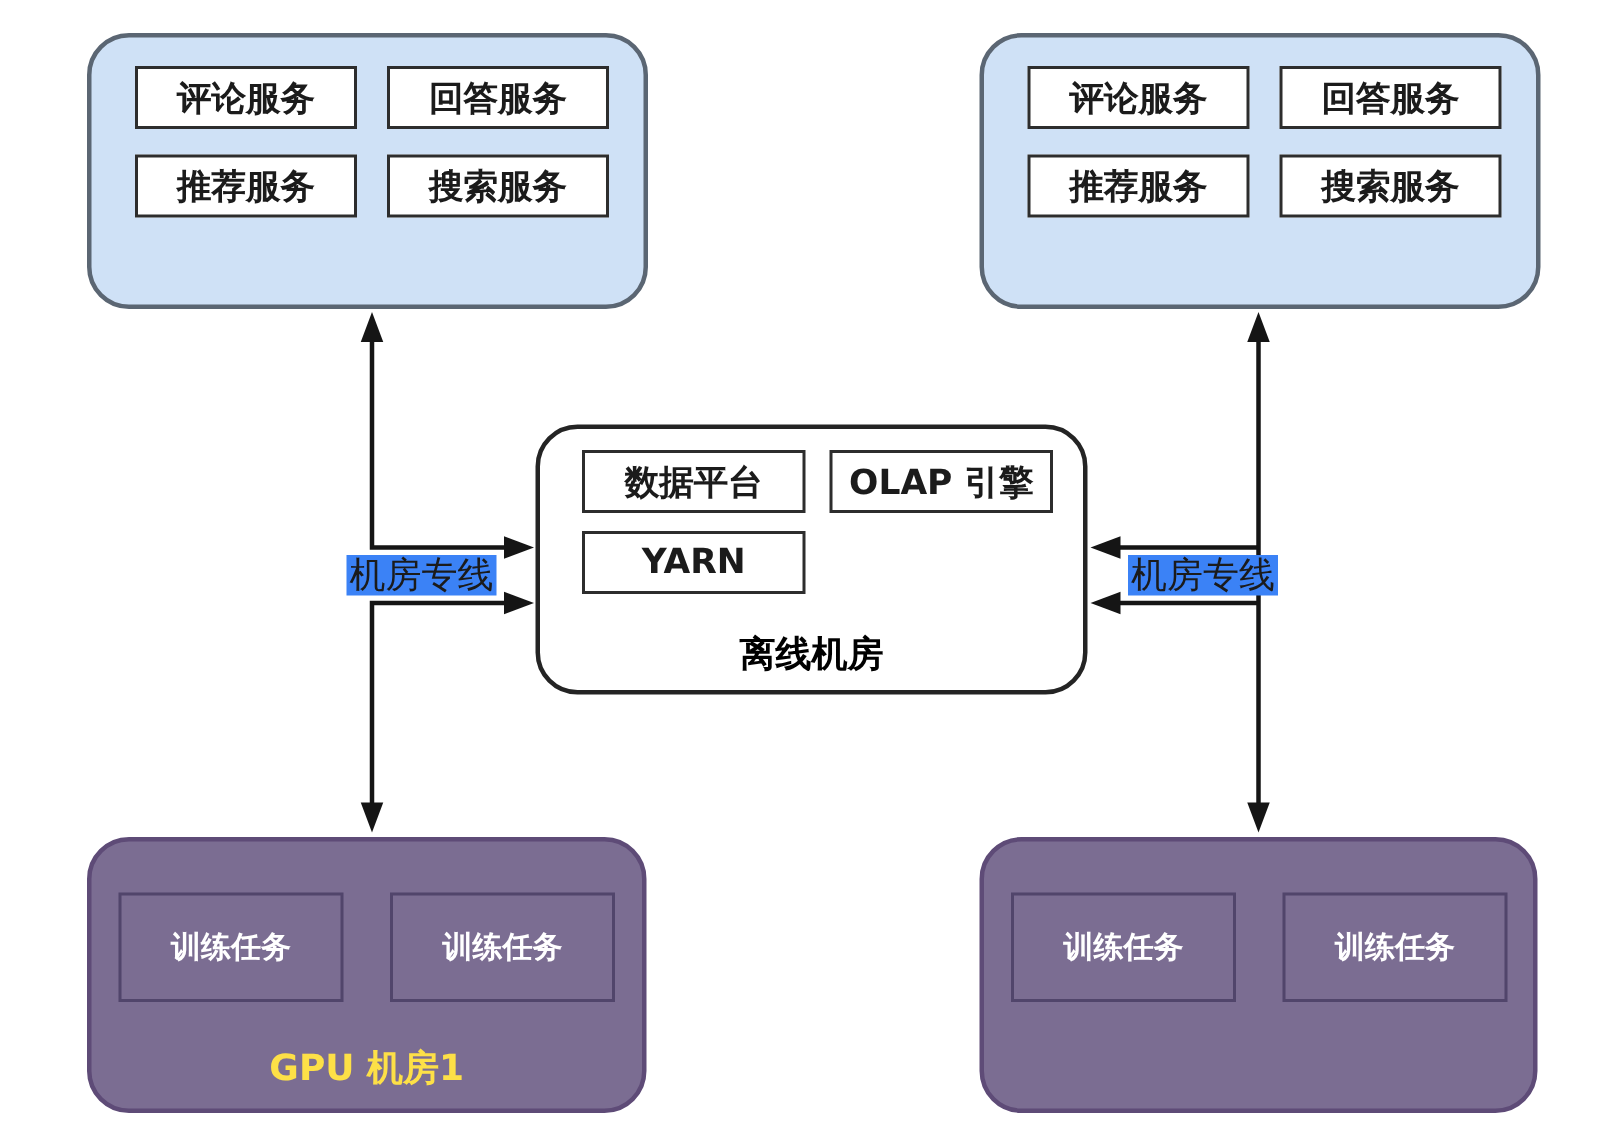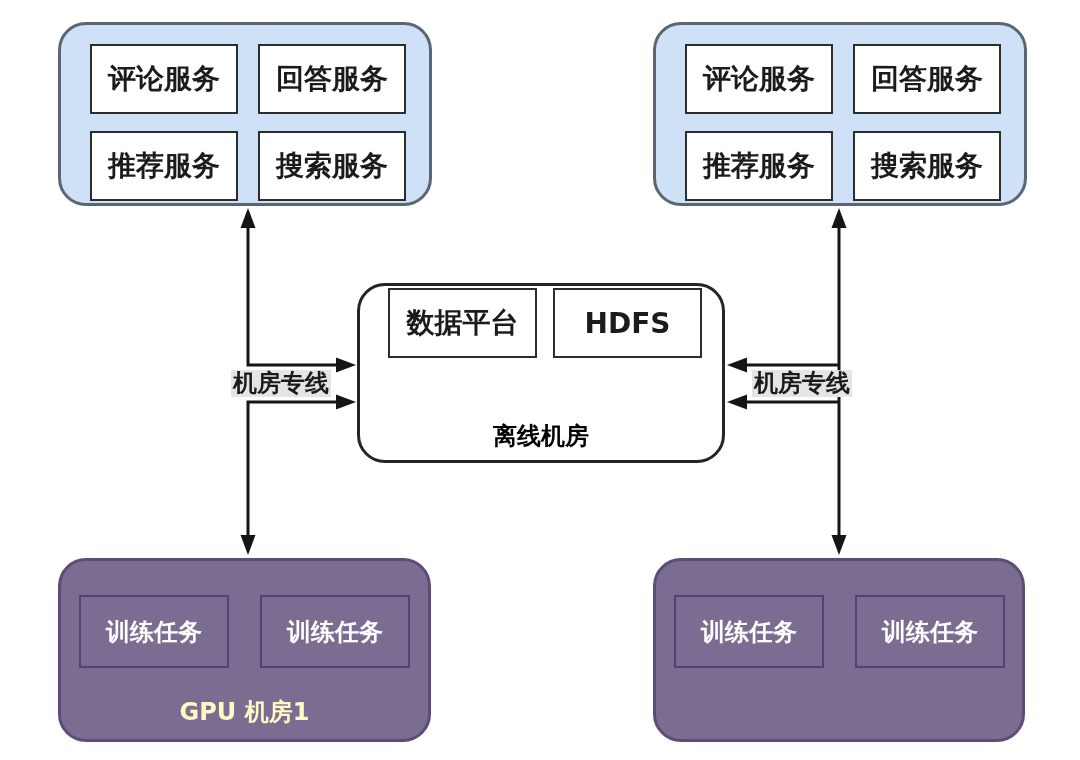--- a/index.html
+++ b/index.html
@@ -11,45 +11,45 @@
   .wire{stroke:#151515;stroke-width:3;fill:none;}
   .head{fill:#151515;stroke:none;}
 
   .dc{position:absolute;border-radius:28px;box-sizing:border-box;}
   .dc-online{background:#cfe1f6;border:3px solid #5b6673;}
   .dc-offline{background:#ffffff;border:3px solid #242424;}
   .dc-gpu{background:#7b6d92;border:3px solid #5e4b77;color:#ffffff;}
 
   .grid{display:flex;flex-wrap:wrap;box-sizing:border-box;}
   .grid-online{column-gap:20px;row-gap:17px;padding:19px 0 0 29px;}
-  .grid-offline{column-gap:16px;row-gap:12px;padding:2px 0 0 28px;align-items:flex-end;}
+  .grid-offline{column-gap:16px;row-gap:12px;padding:14px 0 0 28px;align-items:flex-end;}
   .grid-gpu{column-gap:31px;row-gap:0;padding:34px 0 0 18px;}
 
   .svc{
-    width:148px;height:70px;background:#ffffff;border:2.5px solid #2d2d2d;
+    width:148px;height:42px;background:#ffffff;border:2.5px solid #2d2d2d;
     display:flex;align-items:center;justify-content:center;
-    font-size:28px;font-weight:600;box-sizing:border-box;white-space:nowrap;
+    font-size:23px;font-weight:600;box-sizing:border-box;white-space:nowrap;
   }
   .comp{width:149px;}
   .task{
     width:150px;height:73px;background:transparent;border:2px solid #51456b;
     display:flex;align-items:center;justify-content:center;
-    font-size:24px;font-weight:600;color:#ffffff;box-sizing:border-box;white-space:nowrap;
+    font-size:20px;font-weight:600;color:#ffffff;box-sizing:border-box;white-space:nowrap;
   }
   .caption{
     position:absolute;left:0;right:0;text-align:center;
     font-size:24px;font-weight:600;white-space:nowrap;
   }
   .caption-online{bottom:9px;}
   .caption-offline{bottom:8px;color:#000000;}
-  .caption-gpu{bottom:11px;color:#fef9c3;}
+  .caption-gpu{bottom:11px;color:#fde047;}
 
   .wire-label{
     position:absolute;width:100px;height:27px;line-height:27px;text-align:center;
-    background:#e5e5e5;font-size:24px;font-weight:700;white-space:nowrap;
+    background:#3b82f6;font-size:24px;font-weight:400;white-space:nowrap;
   }
 </style>
 </head>
 <body>
 
 <div class="canvas">
 
   <svg class="wires" viewBox="0 0 1080 760" aria-hidden="true">
 
     <g>
@@ -97,21 +97,22 @@
       <div class="svc">评论服务</div>
       <div class="svc">回答服务</div>
       <div class="svc">推荐服务</div>
       <div class="svc">搜索服务</div>
     </div>
   </div>
 
   <div class="dc dc-offline" style="left:357px;top:283px;width:368px;height:180px;">
     <div class="grid grid-offline">
       <div class="svc comp">数据平台</div>
-      <div class="svc comp">HDFS</div>
+      <div class="svc comp">OLAP 引擎</div>
+      <div class="svc comp">YARN</div>
     </div>
     <div class="caption caption-offline">离线机房</div>
   </div>
 
   <div class="dc dc-gpu" style="left:58px;top:558px;width:373px;height:184px;">
     <div class="grid grid-gpu">
       <div class="task">训练任务</div>
       <div class="task">训练任务</div>
     </div>
     <div class="caption caption-gpu">GPU 机房1</div>

